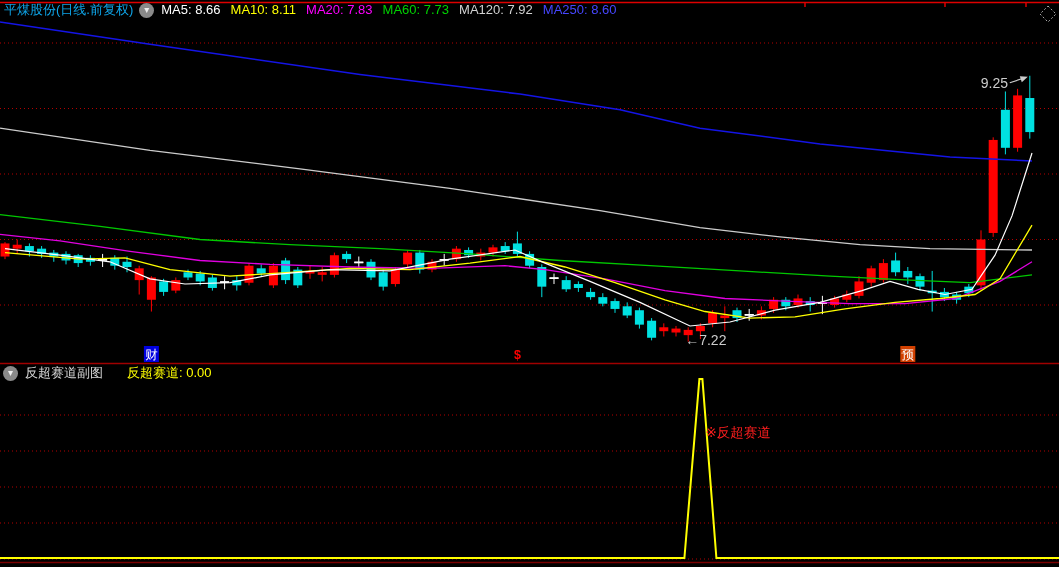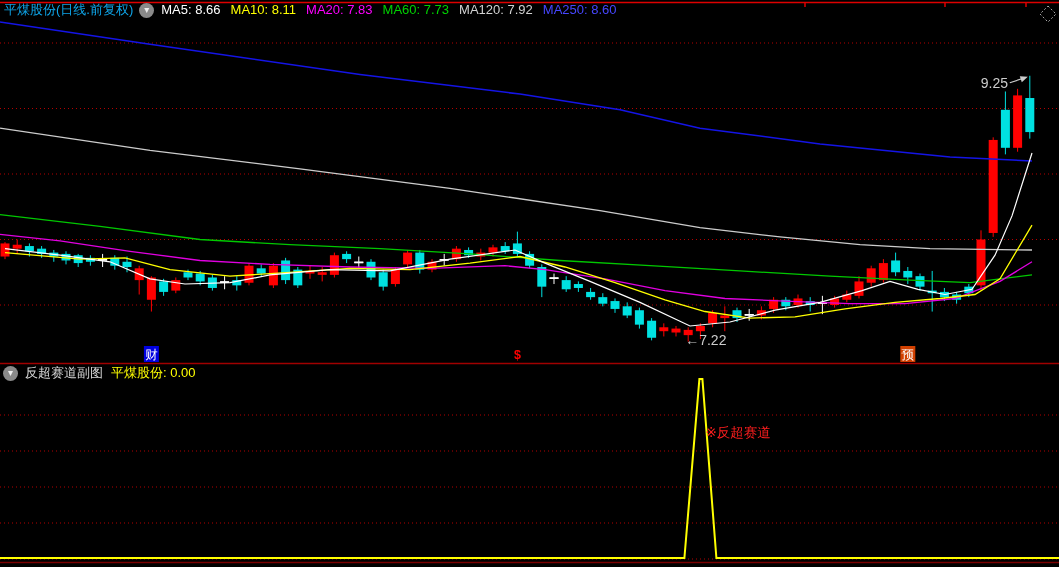--- a/index.html
+++ b/index.html
@@ -5,21 +5,21 @@
   html,body{margin:0;padding:0;background:#000;}
   body{width:1059px;height:567px;position:relative;overflow:hidden;
        font-family:"Liberation Sans","DejaVu Sans",sans-serif;}
   svg{position:absolute;left:0;top:0;font-family:inherit;}
   .hdr{position:absolute;left:4px;top:1px;z-index:3;white-space:nowrap;font-size:13px;line-height:17px;}
   .title{color:#0ea5e9;}
   .chev{display:inline-block;width:15px;height:15px;border-radius:50%;background:#8a8a8a;color:#eeeeee;
         text-align:center;line-height:14px;font-size:10px;vertical-align:middle;margin:0 7px 0 6px;cursor:pointer;}
   .ma-item{margin-right:10px;margin-top:32px;}
   .sub-hdr{position:absolute;left:3px;top:365px;z-index:3;white-space:nowrap;font-size:13px;line-height:16px;}
-  .sub-title{color:#d8d8d8;margin-right:8px;}
+  .sub-title{color:#d8d8d8;margin-right:24px;}
   .sub-val{color:#ffff00;}
 </style>
 </head>
 <body>
 
 <svg id="chart" viewBox="0 0 1059 567" width="1059" height="567">
     <line x1="0" y1="2.5" x2="1059" y2="2.5" stroke="#dd0000" stroke-width="1.3"></line>
     <line x1="805" y1="3" x2="805" y2="7" stroke="#dd0000" stroke-width="1.5"></line>
     <line x1="945" y1="3" x2="945" y2="7" stroke="#dd0000" stroke-width="1.5"></line>
     <line x1="1026" y1="3" x2="1026" y2="7" stroke="#dd0000" stroke-width="1.5"></line>
@@ -408,14 +408,14 @@
     <text x="705.4" y="437" fill="#ff1e1e" font-size="13.5">※反超赛道</text>
     <line x1="0" y1="562.5" x2="1059" y2="562.5" stroke="#7a0000" stroke-width="1.6"></line>
     <polygon points="1048,6 1056,14 1048,22 1040,14" fill="none" stroke="#aaaaaa" stroke-width="1" stroke-dasharray="2 2"></polygon>
   </svg>
 
 <div class="hdr">
   <span class="title">平煤股份(日线.前复权)</span><span class="chev">▾</span><span id="ma-values"><span class="ma-item" style="color: rgb(255, 255, 255);">MA5: 8.66</span><span class="ma-item" style="color: rgb(255, 255, 0);">MA10: 8.11</span><span class="ma-item" style="color: rgb(255, 0, 255);">MA20: 7.83</span><span class="ma-item" style="color: rgb(0, 210, 0);">MA60: 7.73</span><span class="ma-item" style="color: rgb(210, 210, 210);">MA120: 7.92</span><span class="ma-item" style="color: rgb(70, 70, 255);">MA250: 8.60</span></span>
 </div>
 
 <div class="sub-hdr">
-  <span class="chev" style="margin-left:0">▾</span><span class="sub-title">反超赛道副图</span><span class="sub-val"><span>平煤股份:</span> <span>0.00</span></span>
+  <span class="chev" style="margin-left:0">▾</span><span class="sub-title">反超赛道副图</span><span class="sub-val"><span>反超赛道:</span> <span>0.00</span></span>
 </div>
 
 </body></html>

